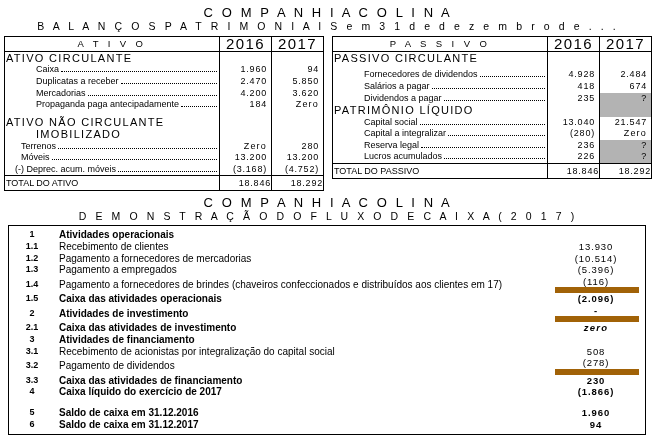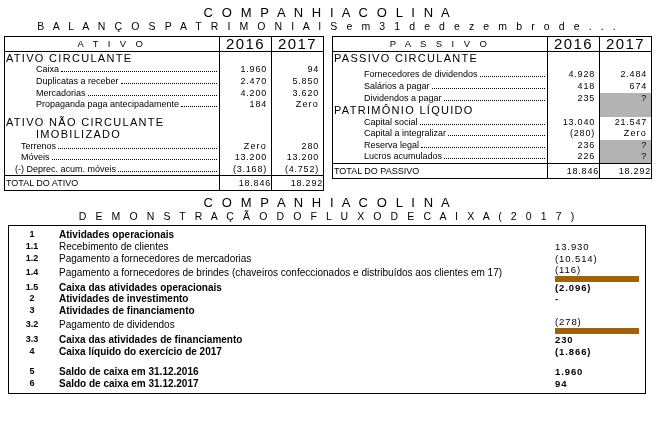--- a/index.html
+++ b/index.html
@@ -169,21 +169,21 @@
   }
   .cf .c-no {
     width: 42px;
     text-align: center;
     font-size: 9px;
     font-weight: bold;
   }
   .cf .c-desc { font-size: 10px; padding-left: 6px; }
   .cf .c-val {
     width: 84px;
-    text-align: left;
+    text-align: center;
     font-size: 9.5px;
     letter-spacing: 0.9px;
     padding-right: 2px;
   }
   .cf tr.bold td { font-weight: bold; }
   .cf tr.gap td { height: 9px; }
   .cf td.ruled { border-top: 6px solid #a16207; }
   .cf .zero-it {
     font-style: italic;
     font-weight: bold;
@@ -410,38 +410,53 @@
           <td class="c-no">1.1</td>
           <td class="c-desc">Recebimento de clientes</td>
           <td class="c-val">13.930</td>
         </tr>
         <tr>
           <td class="c-no">1.2</td>
           <td class="c-desc">Pagamento a fornecedores de mercadorias</td>
           <td class="c-val">(10.514)</td>
         </tr>
         <tr>
+          <td class="c-no">1.3</td>
+          <td class="c-desc">Pagamento a empregados</td>
+          <td class="c-val">(5.396)</td>
+        </tr>
+        <tr>
           <td class="c-no">1.4</td>
           <td class="c-desc">Pagamento a fornecedores de brindes (chaveiros confeccionados e distribuídos aos clientes em 17)</td>
           <td class="c-val">(116)</td>
         </tr>
         <tr class="bold">
           <td class="c-no">1.5</td>
           <td class="c-desc">Caixa das atividades operacionais</td>
           <td class="c-val ruled">(2.096)</td>
         </tr>
         <tr class="bold">
           <td class="c-no">2</td>
           <td class="c-desc">Atividades de investimento</td>
           <td class="c-val">-</td>
         </tr>
         <tr class="bold">
+          <td class="c-no">2.1</td>
+          <td class="c-desc">Caixa das atividades de investimento</td>
+          <td class="c-val ruled"><span class="zero-it">zero</span></td>
+        </tr>
+        <tr class="bold">
           <td class="c-no">3</td>
           <td class="c-desc">Atividades de financiamento</td>
           <td class="c-val"></td>
+        </tr>
+        <tr>
+          <td class="c-no">3.1</td>
+          <td class="c-desc">Recebimento de acionistas por integralização do capital social</td>
+          <td class="c-val">508</td>
         </tr>
         <tr>
           <td class="c-no">3.2</td>
           <td class="c-desc">Pagamento de dividendos</td>
           <td class="c-val">(278)</td>
         </tr>
         <tr class="bold">
           <td class="c-no">3.3</td>
           <td class="c-desc">Caixa das atividades de financiamento</td>
           <td class="c-val ruled">230</td>

